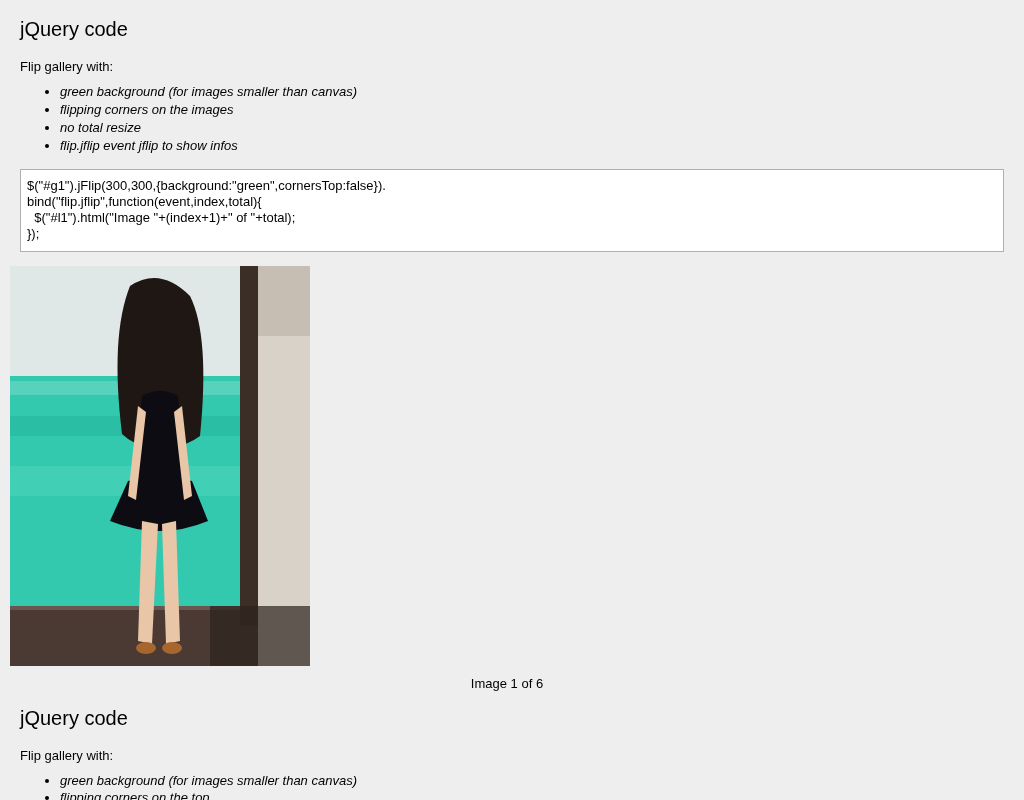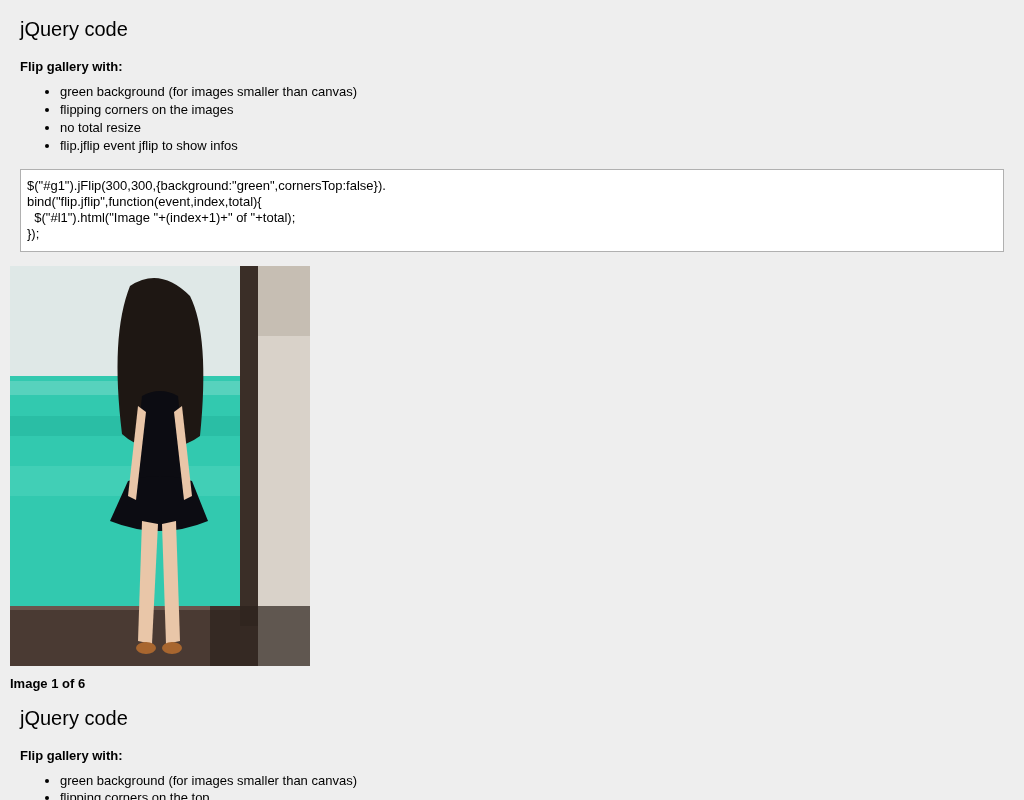--- a/index.html
+++ b/index.html
@@ -14,31 +14,31 @@
     padding: 10px 20px 20px 20px;
   }
   h3 {
     font-size: 20px;
     font-weight: normal;
     margin: 8px 0 18px 0;
   }
   p {
     margin: 10px 0;
     font-size: 13px;
-    font-weight: bold;
   }
   ul {
     list-style: disc;
     padding-left: 40px;
     margin: 8px 0 14px 0;
   }
   ul li {
     font-size: 13px;
     line-height: 1.3;
     margin: 1px 0;
+    font-style: italic;
   }
   pre.codebox {
     background: #ffffff;
     border: 1px solid #b0b0b0;
     padding: 8px 6px;
     margin: 10px 0 14px 0;
     font-family: Helvetica, Arial, sans-serif;
     font-size: 13px;
     line-height: 1.25;
     overflow: auto;
@@ -55,20 +55,21 @@
   .gallery-canvas svg {
     position: absolute;
     inset: 0;
     width: 300px;
     height: 400px;
     display: block;
   }
   .status {
     margin: 10px 0 16px -10px;
     font-size: 13px;
+    text-align: center;
   }
 </style>
 </head>
 <body>
 
 <div class="page">
 
   <h3>jQuery code</h3>
 
   <p>Flip gallery with:</p>

